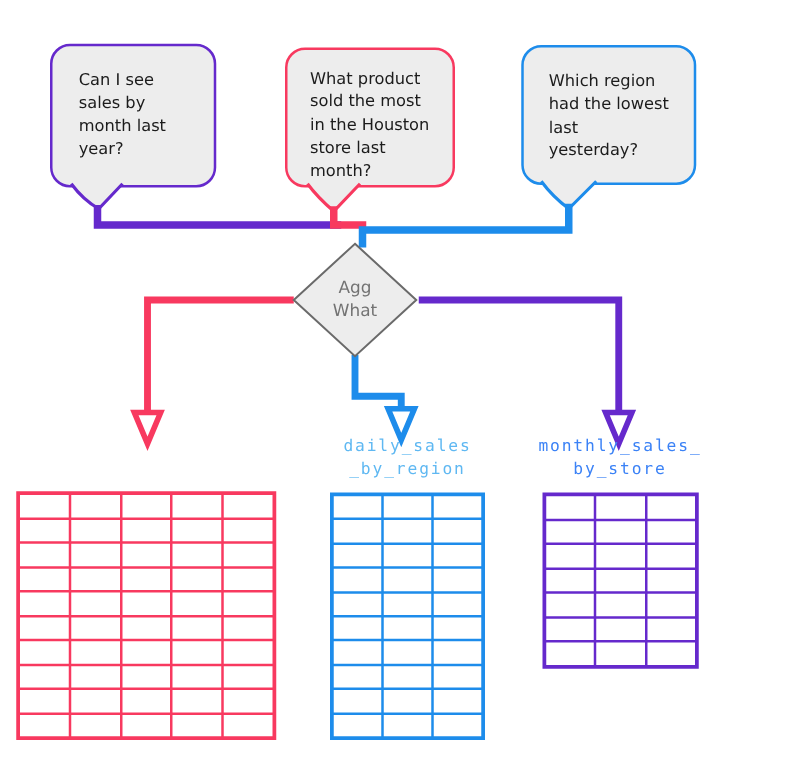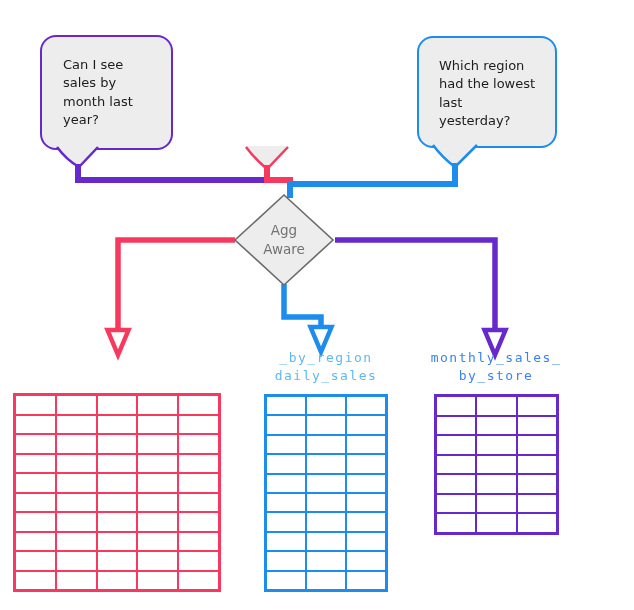--- a/index.html
+++ b/index.html
@@ -48,20 +48,23 @@
   .cell { background:#ffffff; }
 </style>
 </head>
 <body>
 
 <div class="canvas">
 
   <div class="bubble purple" id="bubble-1">
     <div class="bubble-text">Can I see sales by month last year?</div>
   </div>
+  <div class="bubble pink" id="bubble-2">
+    <div class="bubble-text">What product sold the most in the Houston store last month?</div>
+  </div>
   <div class="bubble blue" id="bubble-3">
     <div class="bubble-text">Which region had the lowest last yesterday?</div>
   </div>
 
   <svg class="overlay" width="634" height="610" viewBox="0 0 634 610">
 
     <path d="M57,146 C64,156 71,162 79,167 L98,146 Z" fill="#ededed"></path>
     <path d="M57,147 C64,156.5 71,162.5 79,167 L98,147" fill="none" stroke="#6529cc" stroke-width="2.5"></path>
     <path d="M246,146 C253,156 260,163 267,169 L288,146 Z" fill="#ededed"></path>
     <path d="M246,147 C253,156.5 260,163 267,169 L288,147" fill="none" stroke="#f8395f" stroke-width="2.5"></path>
@@ -78,26 +81,26 @@
 
     <path d="M107.5,330 L128.5,330 L118,355 Z" fill="#ffffff" stroke="#f8395f" stroke-width="4.5"></path>
     <path d="M310.5,327 L331.5,327 L321,352 Z" fill="#ffffff" stroke="#1d8ceb" stroke-width="4.5"></path>
     <path d="M484.5,330 L505.5,330 L495,355 Z" fill="#ffffff" stroke="#6529cc" stroke-width="4.5"></path>
 
     <polygon points="284,195 333,240 284,285 235,240" fill="#ededed" stroke="#6a6a6a" stroke-width="1.6"></polygon>
   </svg>
 
   <div class="diamond-label">
     <div>Agg</div>
-    <div>Aware</div>
+    <div>What</div>
   </div>
 
   <div class="tbl-label" id="label-1">
+    <div>daily_sales</div>
     <div>_by_region</div>
-    <div>daily_sales</div>
   </div>
   <div class="tbl-label" id="label-2">
     <div>monthly_sales_</div>
     <div>by_store</div>
   </div>
 
   <div class="table" id="table-0" style="grid-template-columns: repeat(5, 1fr); grid-template-rows: repeat(10, 1fr);">
       <div class="cell"></div>
       <div class="cell"></div>
       <div class="cell"></div>

